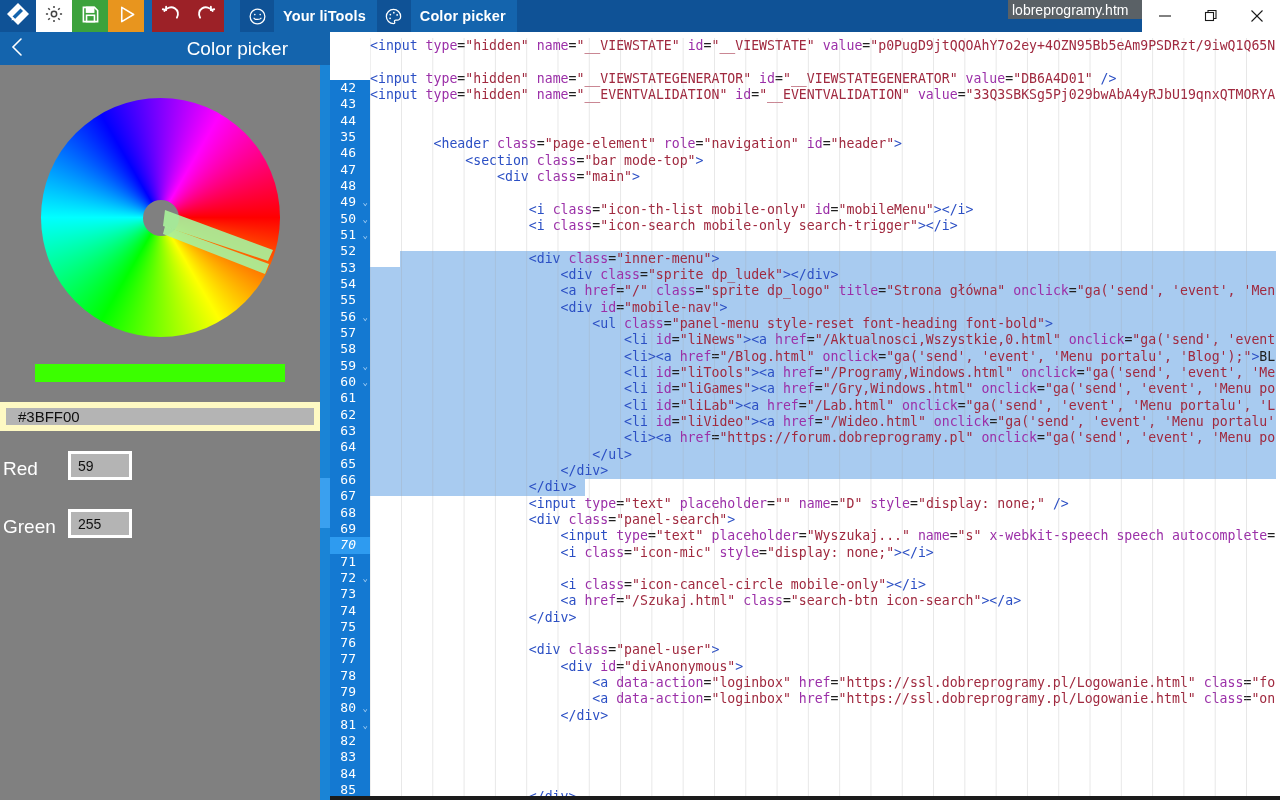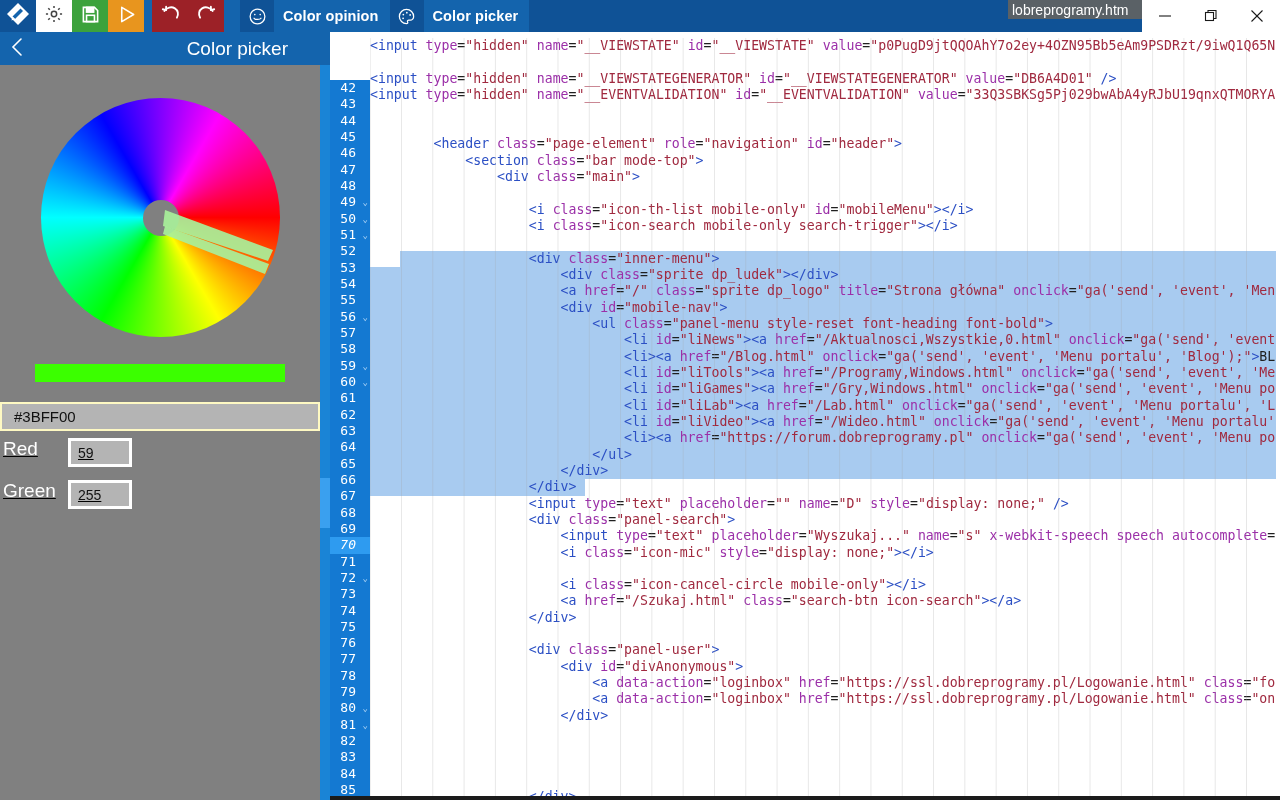--- a/index.html
+++ b/index.html
@@ -125,44 +125,44 @@
   #swatch {
     position: absolute; top: 332px; left: 35px;
     width: 250px; height: 18px;
     background: #3BFF00;
   }
 
   #hexfield {
     position: absolute; top: 370px; left: 0px;
     width: 320px; height: 29px;
     background: #b4b4b4;
-    border: 2px solid #fef9c3;
+    border: 6px solid #fef9c3;
     display: flex; align-items: center;
     padding-left: 12px;
     font-size: 15px; color: #111111;
   }
 
   .rgb-row {
     position: absolute; left: 0; width: 330px; height: 42px;
-    display: flex; align-items: flex-start; text-decoration: underline;
+    display: flex; align-items: flex-end;
   }
   .rgb-label {
     width: 68px; padding-left: 3px;
     color: #ffffff; font-size: 19px;
   }
   .rgb-input {
     width: 64px; height: 29px;
     background: #b4b4b4;
     border: 3px solid #ffffff;
     display: flex; align-items: center;
     padding-left: 7px;
     font-size: 14px; color: #111111;
   }
   #row-red   { top: 406px; }
-  #row-green { top: 448px; }
+  #row-green { top: 464px; }
   #row-blue  { top: 490px; }
 
   #panel-scroll {
     position: absolute; top: 33px; right: 0;
     width: 10px; height: 735px;
     background: #1a84d6;
   }
   #panel-scroll-thumb {
     position: absolute; left: 0; top: 413px;
     width: 10px; height: 50px;
@@ -313,21 +313,21 @@
 
   <div class="tb-item">
     <span class="tb-ico">
       <svg width="19" height="19" viewBox="0 0 24 24" fill="none" stroke="#ffffff" stroke-width="1.6">
         <circle cx="12" cy="12" r="9.3"></circle>
         <circle cx="8.6" cy="9.6" r="1.05" fill="#ffffff" stroke="none"></circle>
         <circle cx="15.4" cy="9.6" r="1.05" fill="#ffffff" stroke="none"></circle>
         <path d="M7.6 14.2c1.2 2 7.6 2 8.8 0" stroke-linecap="round"></path>
       </svg>
     </span>
-    <span class="tb-lbl">Color opinion</span>
+    <span class="tb-lbl">Your liTools</span>
   </div>
 
 
   <div class="tb-item">
     <span class="tb-ico">
       <svg width="19" height="19" viewBox="0 0 24 24" fill="none" stroke="#ffffff" stroke-width="1.6">
         <path d="M12 3a9 9 0 1 0 0 18c1.4 0 2-1 1.4-2-.7-1.2.2-2.4 1.6-2.4h1.6A4.4 4.4 0 0 0 21 12 9 9 0 0 0 12 3z"></path>
         <circle cx="8" cy="9.5" r="1.1" fill="#ffffff" stroke="none"></circle>
         <circle cx="12.4" cy="7.2" r="1.1" fill="#ffffff" stroke="none"></circle>
         <circle cx="16.6" cy="10" r="1.1" fill="#ffffff" stroke="none"></circle>
@@ -412,21 +412,21 @@
   <div id="panel-scroll">
     <div id="panel-scroll-thumb"></div>
   </div>
 </div>
 
 <div id="code">
   <div id="gutter">
       <div class="ln">42</div>
       <div class="ln">43</div>
       <div class="ln">44</div>
-      <div class="ln">45</div>
+      <div class="ln">35</div>
       <div class="ln">46</div>
       <div class="ln">47</div>
       <div class="ln">48</div>
       <div class="ln">49<span class="fold">⌄</span></div>
       <div class="ln">50<span class="fold">⌄</span></div>
       <div class="ln">51<span class="fold">⌄</span></div>
       <div class="ln">52</div>
       <div class="ln">53</div>
       <div class="ln">54</div>
       <div class="ln">55</div>

